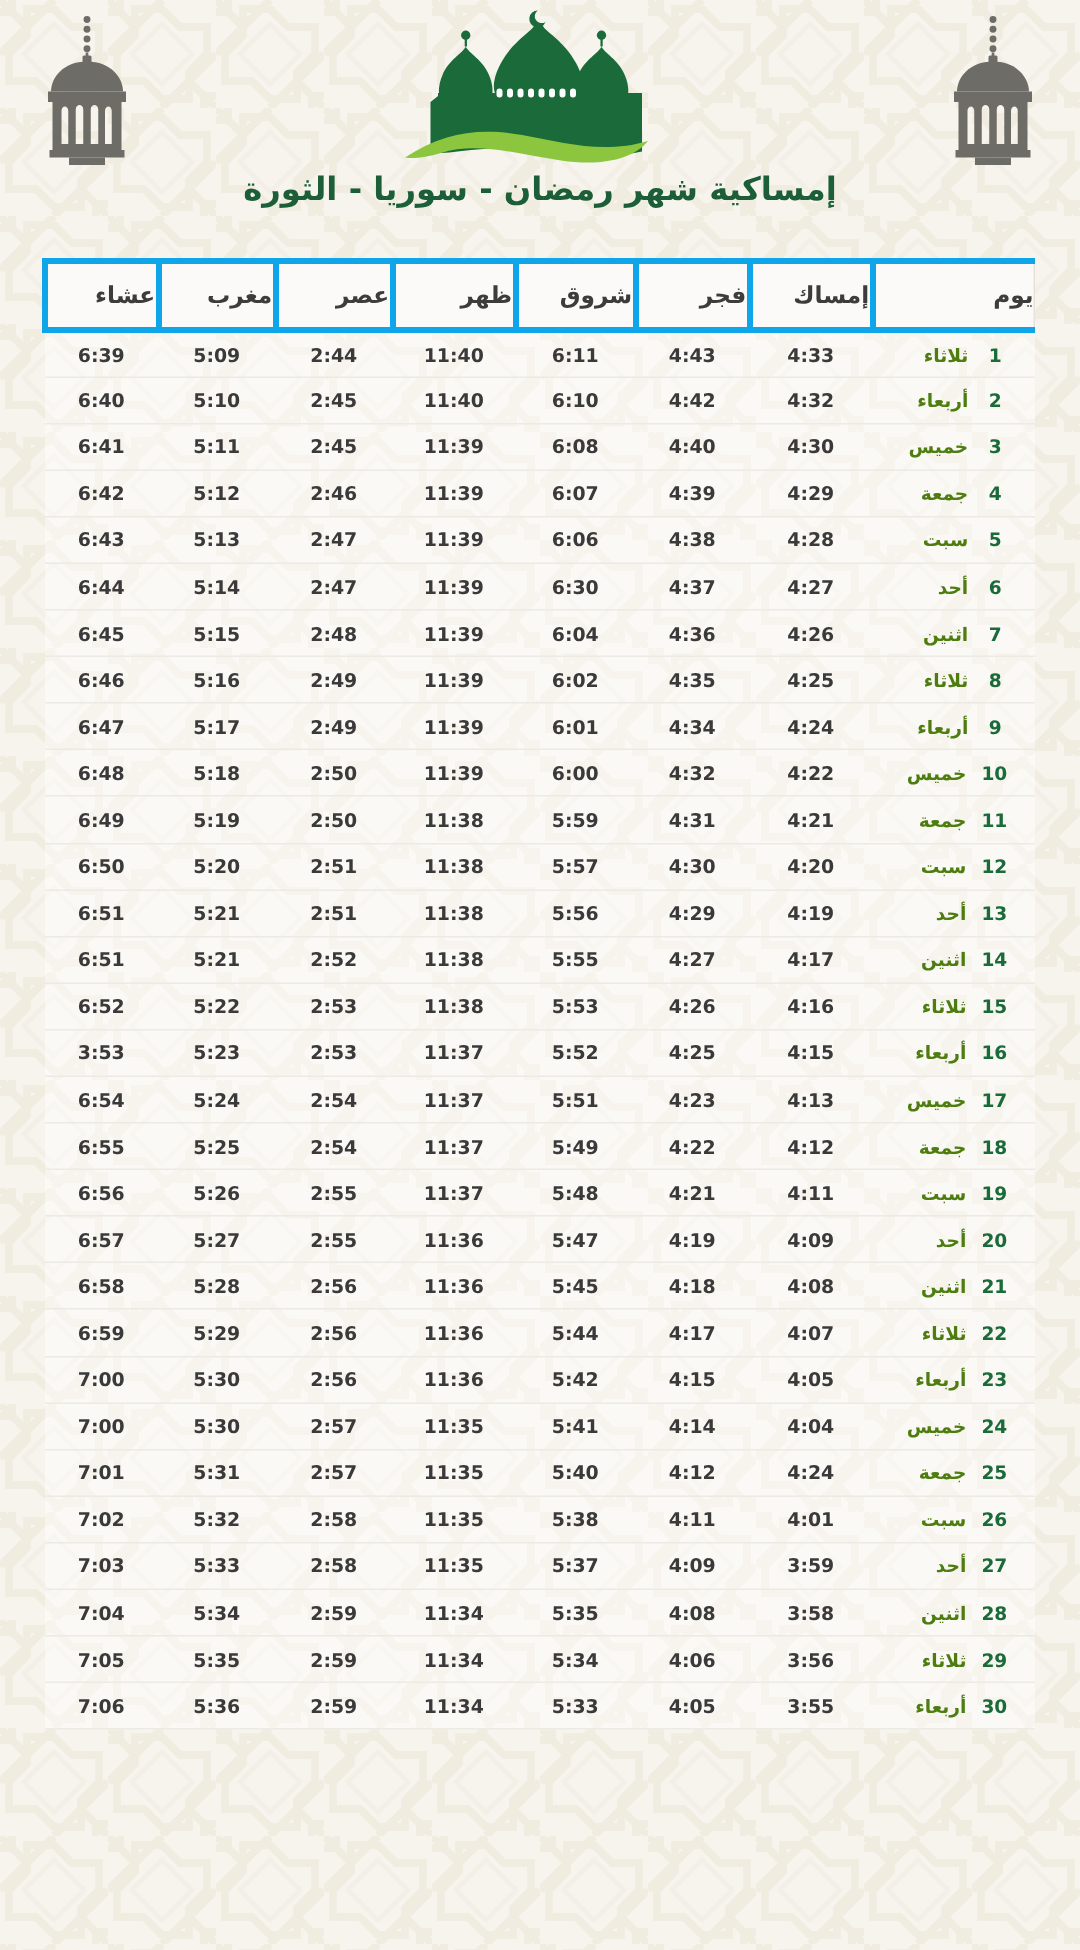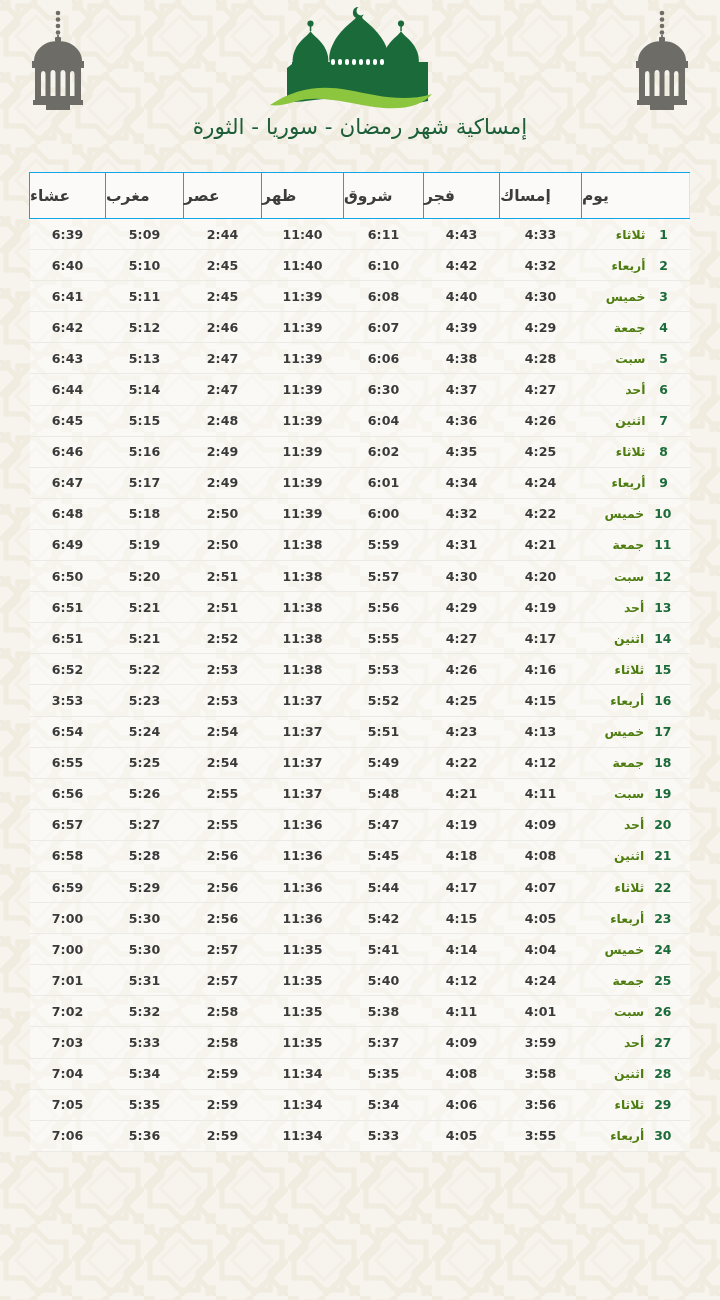--- a/index.html
+++ b/index.html
@@ -59,46 +59,46 @@
     height: 112px;
   }
 
   .page-title {
     position: absolute;
     top: 114px;
     left: 0;
     right: 0;
     text-align: center;
     font-size: 21.5px;
-    font-weight: normal;
+    font-weight: bold;
     color: #1b5e37;
     letter-spacing: 0px;
   }
 
   
   .table-wrap {
     flex: 1 1 auto;
     padding: 0 30px;
   }
 
   table.imsakiya {
     width: 660px;
     border-collapse: collapse;
     table-layout: fixed;
   }
 
   table.imsakiya thead th {
     background: #fbfaf8;
-    border: 1px solid #0ea5e9;
+    border: 4px solid #0ea5e9;
     font-size: 15.5px;
     font-weight: bold;
     color: #3c3c3c;
     height: 46px;
     vertical-align: middle;
-    text-align: left;
+    text-align: right;
   }
   table.imsakiya thead th.th-day {
     border-right: 1px solid #e6e2da;
   }
 
   table.imsakiya tbody td {
     height: 31.1px;
     font-size: 12.6px;
     font-weight: bold;
     color: #3a3a3a;

